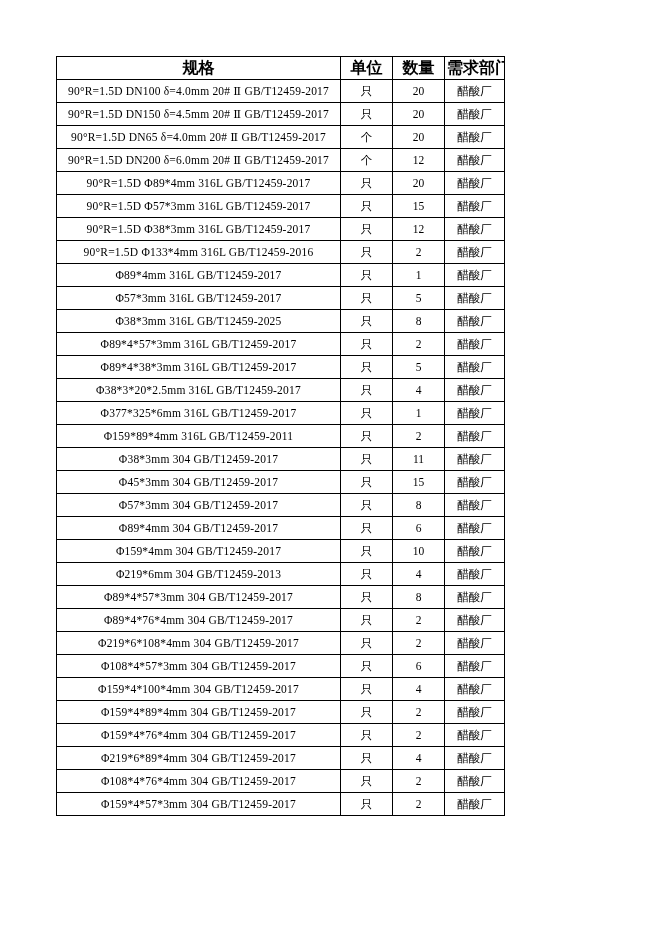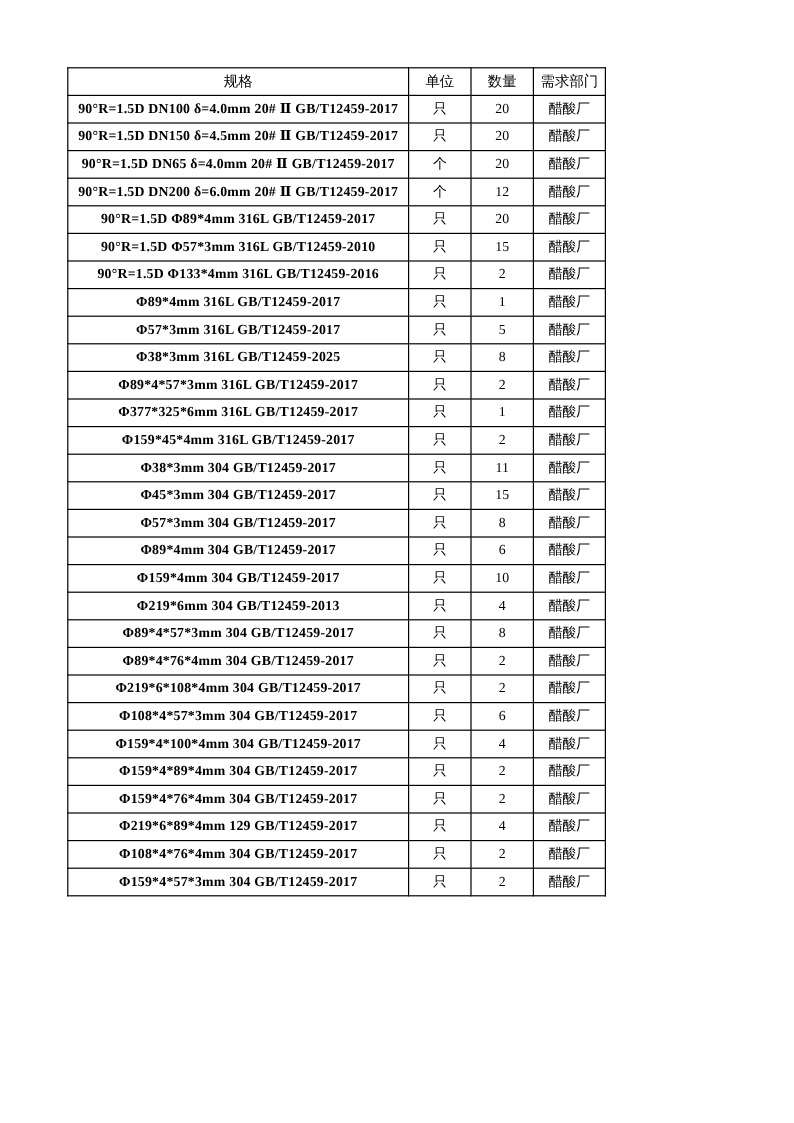--- a/index.html
+++ b/index.html
@@ -41,28 +41,27 @@
     height: 22px;
     line-height: 20px;
     padding: 0 2px;
     font-size: 11.5px;
     text-align: center;
     vertical-align: middle;
     white-space: nowrap;
     overflow: hidden;
   }
   table.spec-table th {
-    font-weight: normal;
-    font-size: 12px;
+    font-weight: bold;
+    font-size: 16px;
     margin-left: 20px;
   }
   td.spec-cell {
     font-size: 11px;
     letter-spacing: 0.2px;
-    font-weight: bold;
   }
   td.dept-cell {
     font-size: 11.5px;
   }
 </style>
 </head>
 <body>
 
 <div class="page">
   <div class="table-wrap">
@@ -106,26 +105,32 @@
             <td class="qty-cell">12</td>
             <td class="dept-cell">醋酸厂</td>
           </tr>
           <tr>
             <td class="spec-cell">90°R=1.5D Φ89*4mm 316L GB/T12459-2017</td>
             <td class="unit-cell">只</td>
             <td class="qty-cell">20</td>
             <td class="dept-cell">醋酸厂</td>
           </tr>
           <tr>
-            <td class="spec-cell">90°R=1.5D Φ57*3mm 316L GB/T12459-2010</td>
+            <td class="spec-cell">90°R=1.5D Φ57*3mm 316L GB/T12459-2017</td>
             <td class="unit-cell">只</td>
             <td class="qty-cell">15</td>
             <td class="dept-cell">醋酸厂</td>
           </tr>
           <tr>
+            <td class="spec-cell">90°R=1.5D Φ38*3mm 316L GB/T12459-2017</td>
+            <td class="unit-cell">只</td>
+            <td class="qty-cell">12</td>
+            <td class="dept-cell">醋酸厂</td>
+          </tr>
+          <tr>
             <td class="spec-cell">90°R=1.5D Φ133*4mm 316L GB/T12459-2016</td>
             <td class="unit-cell">只</td>
             <td class="qty-cell">2</td>
             <td class="dept-cell">醋酸厂</td>
           </tr>
           <tr>
             <td class="spec-cell">Φ89*4mm 316L GB/T12459-2017</td>
             <td class="unit-cell">只</td>
             <td class="qty-cell">1</td>
             <td class="dept-cell">醋酸厂</td>
@@ -142,27 +147,39 @@
             <td class="qty-cell">8</td>
             <td class="dept-cell">醋酸厂</td>
           </tr>
           <tr>
             <td class="spec-cell">Φ89*4*57*3mm 316L GB/T12459-2017</td>
             <td class="unit-cell">只</td>
             <td class="qty-cell">2</td>
             <td class="dept-cell">醋酸厂</td>
           </tr>
           <tr>
+            <td class="spec-cell">Φ89*4*38*3mm 316L GB/T12459-2017</td>
+            <td class="unit-cell">只</td>
+            <td class="qty-cell">5</td>
+            <td class="dept-cell">醋酸厂</td>
+          </tr>
+          <tr>
+            <td class="spec-cell">Φ38*3*20*2.5mm 316L GB/T12459-2017</td>
+            <td class="unit-cell">只</td>
+            <td class="qty-cell">4</td>
+            <td class="dept-cell">醋酸厂</td>
+          </tr>
+          <tr>
             <td class="spec-cell">Φ377*325*6mm 316L GB/T12459-2017</td>
             <td class="unit-cell">只</td>
             <td class="qty-cell">1</td>
             <td class="dept-cell">醋酸厂</td>
           </tr>
           <tr>
-            <td class="spec-cell">Φ159*45*4mm 316L GB/T12459-2017</td>
+            <td class="spec-cell">Φ159*89*4mm 316L GB/T12459-2011</td>
             <td class="unit-cell">只</td>
             <td class="qty-cell">2</td>
             <td class="dept-cell">醋酸厂</td>
           </tr>
           <tr>
             <td class="spec-cell">Φ38*3mm 304 GB/T12459-2017</td>
             <td class="unit-cell">只</td>
             <td class="qty-cell">11</td>
             <td class="dept-cell">醋酸厂</td>
           </tr>
@@ -232,21 +249,21 @@
             <td class="qty-cell">2</td>
             <td class="dept-cell">醋酸厂</td>
           </tr>
           <tr>
             <td class="spec-cell">Φ159*4*76*4mm 304 GB/T12459-2017</td>
             <td class="unit-cell">只</td>
             <td class="qty-cell">2</td>
             <td class="dept-cell">醋酸厂</td>
           </tr>
           <tr>
-            <td class="spec-cell">Φ219*6*89*4mm 129 GB/T12459-2017</td>
+            <td class="spec-cell">Φ219*6*89*4mm 304 GB/T12459-2017</td>
             <td class="unit-cell">只</td>
             <td class="qty-cell">4</td>
             <td class="dept-cell">醋酸厂</td>
           </tr>
           <tr>
             <td class="spec-cell">Φ108*4*76*4mm 304 GB/T12459-2017</td>
             <td class="unit-cell">只</td>
             <td class="qty-cell">2</td>
             <td class="dept-cell">醋酸厂</td>
           </tr>

